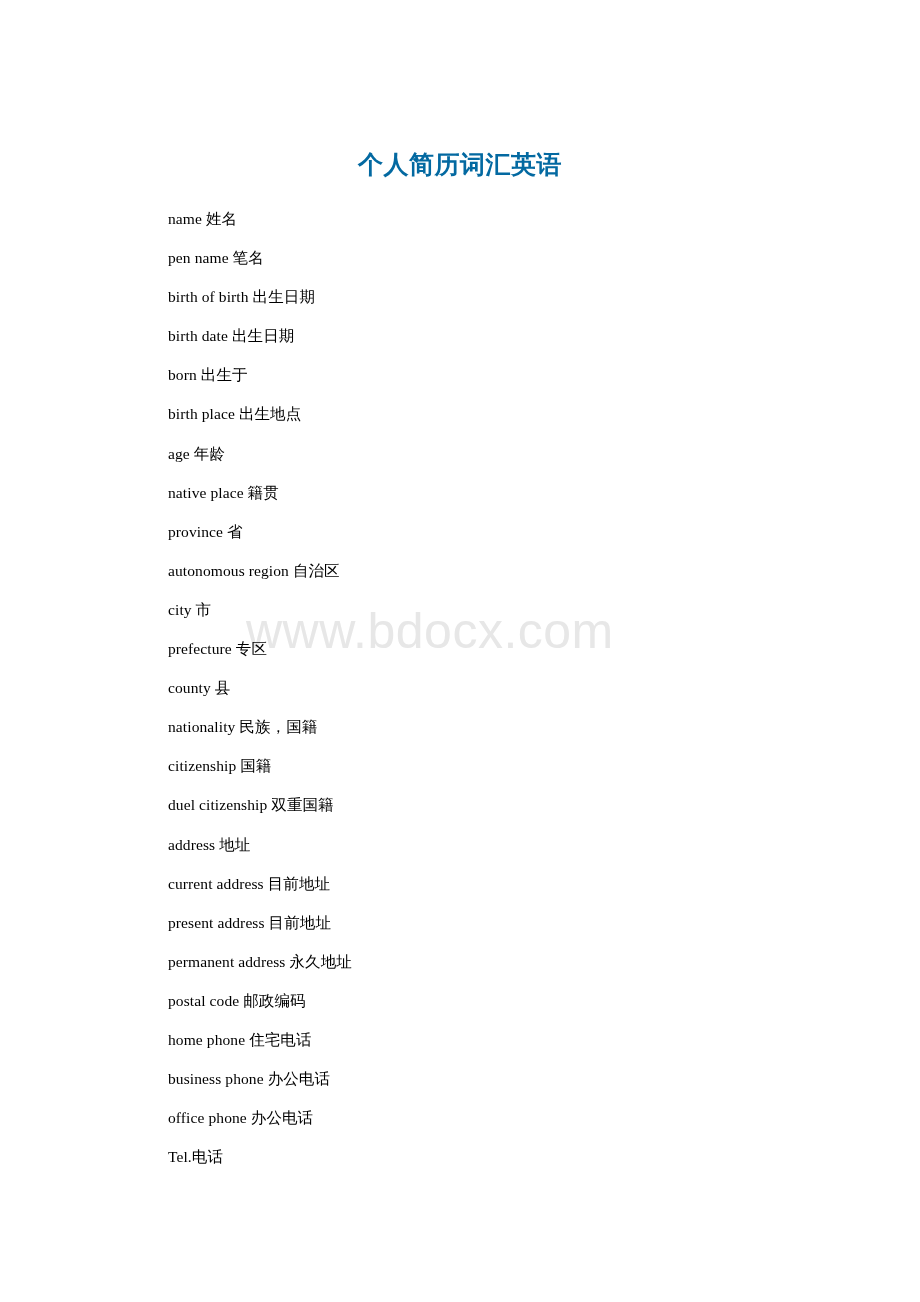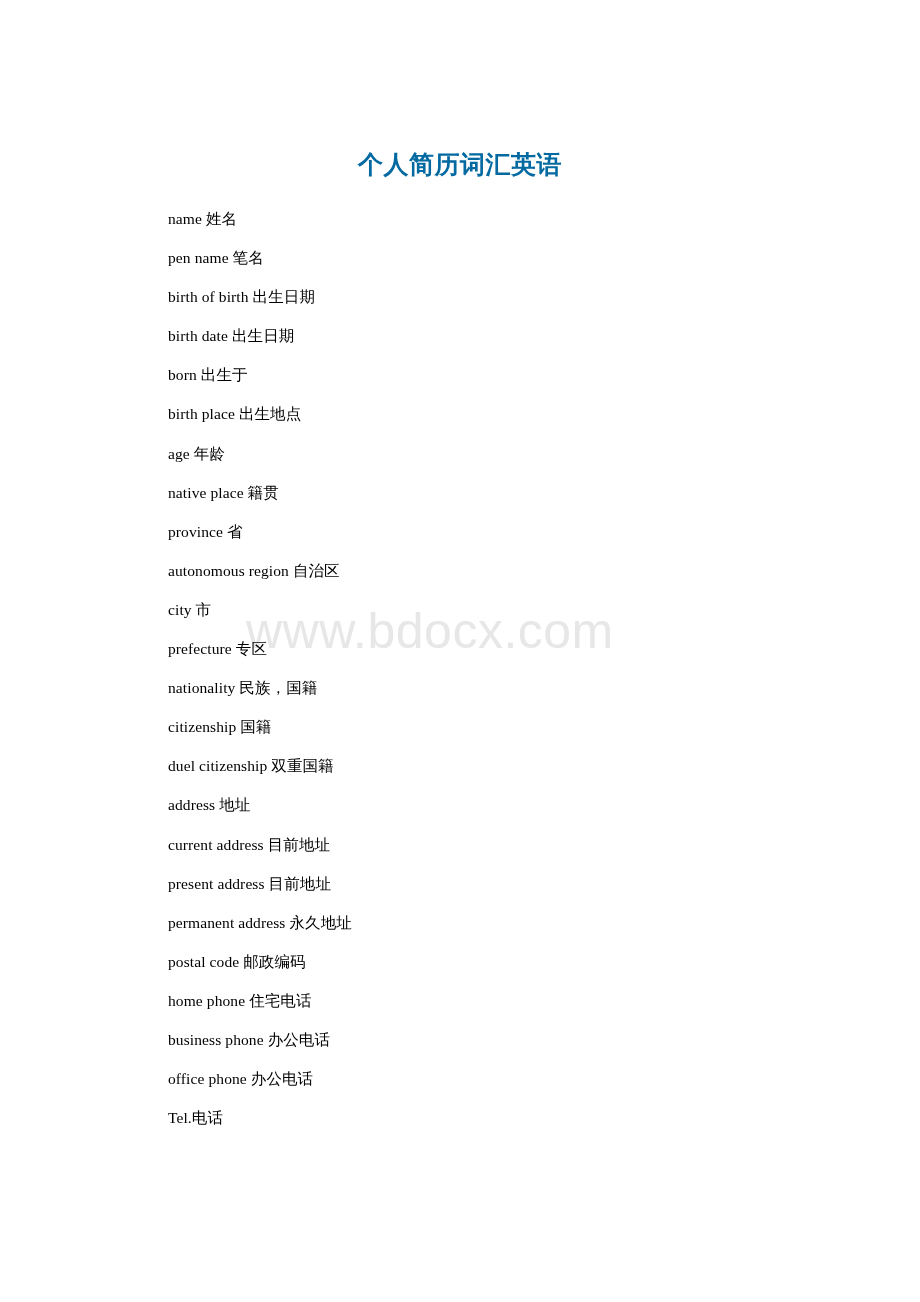--- a/index.html
+++ b/index.html
@@ -108,20 +108,21 @@
       <li class="body-line">birth of birth 出生日期</li>
       <li class="body-line">birth date 出生日期</li>
       <li class="body-line">born 出生于</li>
       <li class="body-line">birth place 出生地点</li>
       <li class="body-line">age 年龄</li>
       <li class="body-line">native place 籍贯</li>
       <li class="body-line">province 省</li>
       <li class="body-line">autonomous region 自治区</li>
       <li class="body-line">city 市</li>
       <li class="body-line">prefecture 专区</li>
+      <li class="body-line">county 县</li>
       <li class="body-line">nationality 民族，国籍</li>
       <li class="body-line">citizenship 国籍</li>
       <li class="body-line">duel citizenship 双重国籍</li>
       <li class="body-line">address 地址</li>
       <li class="body-line">current address 目前地址</li>
       <li class="body-line">present address 目前地址</li>
       <li class="body-line">permanent address 永久地址</li>
       <li class="body-line">postal code 邮政编码</li>
       <li class="body-line">home phone 住宅电话</li>
       <li class="body-line">business phone 办公电话</li>

